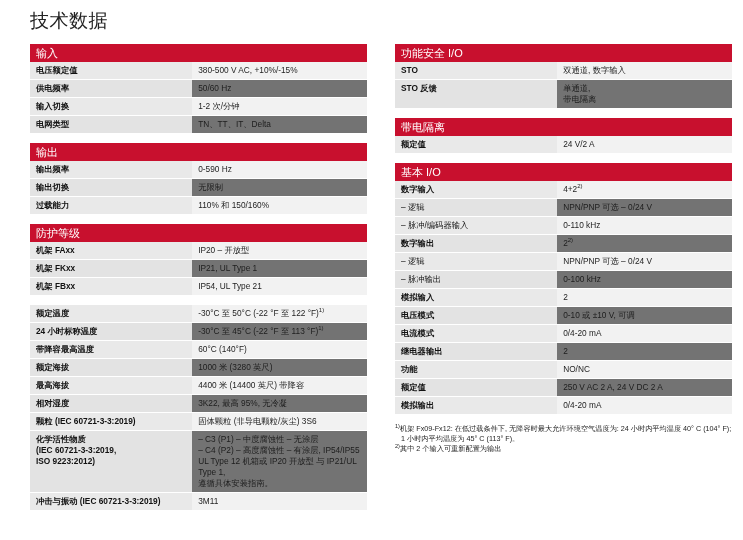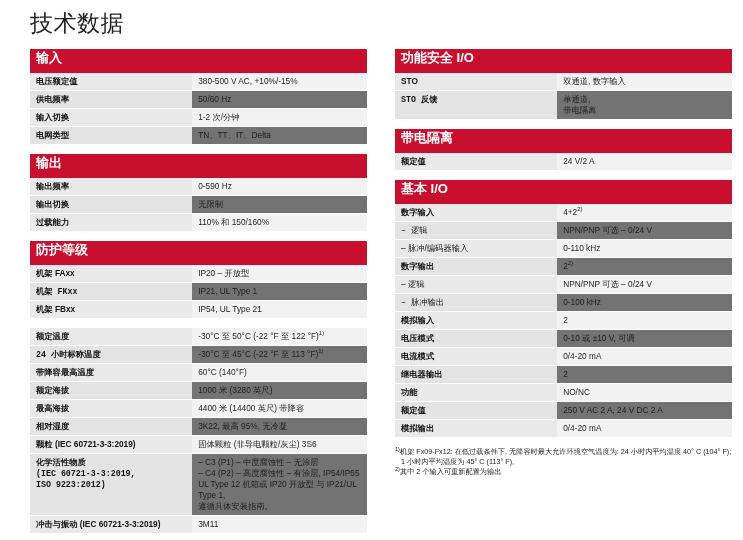--- a/index.html
+++ b/index.html
@@ -15,44 +15,44 @@
     overflow: hidden;
   }
   .page {
     position: relative;
     width: 743px;
     height: 540px;
     box-sizing: border-box;
     padding: 8px 14px 0 30px;
   }
   .page-title {
-    font-size: 23px;
+    font-size: 19px;
     font-weight: 400;
     color: #222222;
     margin: 0 0 10px 0;
     letter-spacing: 0.5px;
   }
   .columns {
     display: flex;
     gap: 28px;
     align-items: flex-start;
   }
   .col {
     width: 337px;
     flex: 0 0 337px;
   }
   .section {
     margin-bottom: 9px;
   }
   .section-header {
     background: #c8102e;
     color: #ffffff;
-    font-size: 13px;
-    font-weight: bold;
-    padding: 3px 6px 9px 6px;
+    font-size: 11px;
+    font-weight: normal;
+    padding: 3px 6px 3px 6px;
     line-height: 12px;
   }
   table.spec {
     width: 100%;
     border-collapse: collapse;
     table-layout: fixed;
     padding-left: 40px;
   }
   table.spec td {
     font-size: 8.3px;
@@ -66,21 +66,21 @@
     font-weight: bold;
     background: #e9e9e9;
     color: #111111;
   }
   td.value {
     width: 52%;
     background: #f2f2f2;
     color: #1d1d1d;
     font-weight: normal;
   }
-  tr.alt td.label { background: #e3e3e3; font-family: Liberation Mono, monospace; }
+  tr.alt td.label { background: #e3e3e3; }
   tr.alt td.value { background: #737373; }
   td.label.sub {
     font-weight: normal;
   }
   .sup {
     font-size: 6px;
     vertical-align: super;
     line-height: 0;
   }
   .footnotes {

